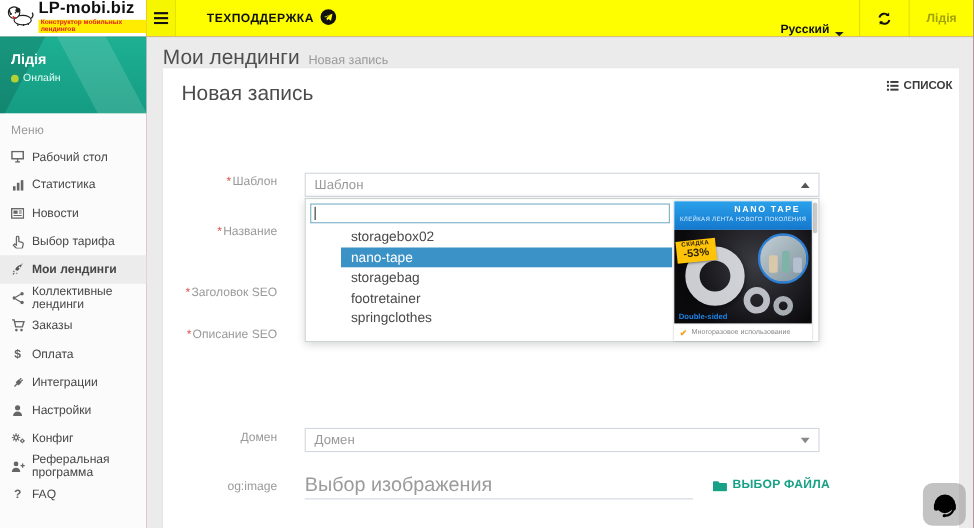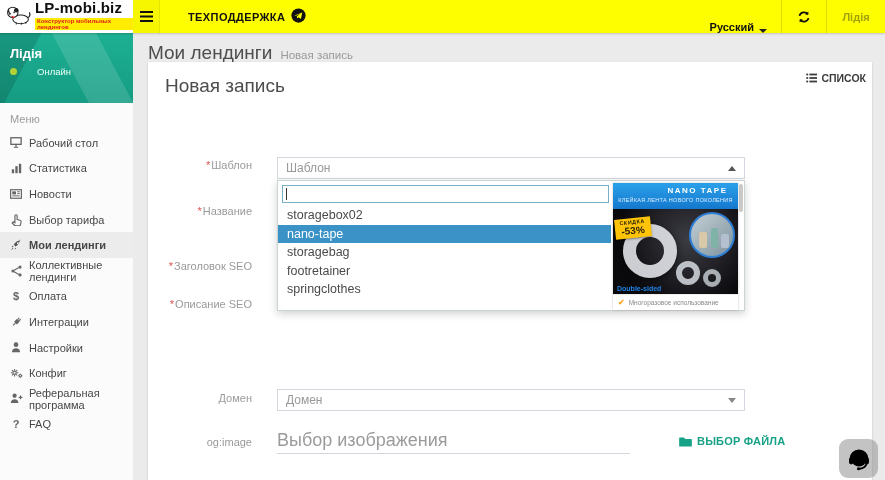--- a/index.html
+++ b/index.html
@@ -22,21 +22,21 @@
   .hdr-user { width:58px; display:flex; align-items:center; justify-content:center; font-size:11px; font-weight:bold; color:rgba(70,70,25,.5); cursor:pointer; }
 
   
   .sidebar { position:absolute; top:33px; left:0; width:133px; bottom:0; background:#fbfbfb; z-index:10; }
   .user-panel { height:70px; padding:13px 0 0 10px; color:#fff;
     background:
       linear-gradient(118deg, rgba(0,0,0,.14) 0%, rgba(0,0,0,.14) 24%, transparent 24.6%),
       linear-gradient(62deg, transparent 52%, rgba(255,255,255,.13) 52.5%, rgba(255,255,255,.13) 78%, transparent 78.5%),
       linear-gradient(180deg,#1db093,#159c82); }
   .u-name { font-size:13px; font-weight:bold; }
-  .u-status { margin-top:5px; display:flex; align-items:center; gap:20px; font-size:9.5px; color:#eafff8; }
+  .u-status { margin-top:5px; display:flex; align-items:center; gap:4px; font-size:9.5px; color:#eafff8; }
   .status-dot { width:7px; height:7px; border-radius:50%; background:#b2d235; }
   .menu-label { padding:10px 10px 5px; font-size:11px; color:#9a9a9a; }
   .menu-item { height:25.6px; display:flex; align-items:center; gap:6px; padding-left:9px; font-size:11px; color:#474747; cursor:pointer; }
   .menu-item.active { background:#ececec; font-weight:bold; }
   .mi-icon { width:14px; min-width:14px; display:flex; align-items:center; justify-content:center; color:#666; }
   .ticon { font-size:11px; font-weight:bold; color:#666; font-family:"Liberation Sans",sans-serif; }
   .mi-icon svg { display:block; }
 
   
   .main { position:absolute; left:133px; top:33px; right:0; bottom:0; background:#ebebeb; }
@@ -55,21 +55,21 @@
   .flabel { position:absolute; left:0; width:104px; text-align:right; font-size:11px; color:#9a9a9a; }
   .req { color:#d9534f; margin-right:1px; }
 
   .sel { position:absolute; left:129px; width:468px; height:22px; background:#fff; border:1px solid #d2d6de; display:flex; align-items:center; padding:0 8px; font-size:12px; color:#999; cursor:pointer; }
   .sel .caret-up { position:absolute; right:8px; width:0; height:0; border-left:4px solid transparent; border-right:4px solid transparent; border-bottom:5px solid #555; }
   .sel .caret-down { position:absolute; right:8px; width:0; height:0; border-left:4px solid transparent; border-right:4px solid transparent; border-top:5px solid #888; }
 
   .dropdown { position:absolute; left:129px; top:118px; width:468px; height:131px; background:#fff; border:1px solid #ccd3d3; box-shadow:0 3px 8px rgba(0,0,0,.18); z-index:6; }
   .dd-search { position:absolute; left:4px; top:4px; width:327px; height:18px; border:1px solid #79aec8; background:#fff; }
   .dd-cursor { position:absolute; left:3px; top:2px; width:1px; height:12px; background:#333; }
-  .dd-options { position:absolute; left:0; top:25px; width:333px; }
+  .dd-options { position:absolute; left:0; top:25px; width:333px;padding-left:32px; }
   .dd-option { height:18.6px; line-height:18.6px; padding-left:9px; font-size:12.5px; color:#4a4a4a; cursor:pointer; white-space:nowrap; }
   .dd-option.selected { background:#3a92c6; color:#fff; }
   .dd-thumb { position:absolute; right:1px; top:3px; width:4px; height:28px; border-radius:2px; background:#c9c9c9; }
 
   
   .preview { position:absolute; left:335px; top:2px; width:125px; height:127px; box-shadow:0 0 2px rgba(0,0,0,.25); }
   .pv-head { height:26px; background:linear-gradient(180deg,#2ba1ea,#1478cd); color:#fff; text-align:center; padding-top:3px; }
   .pv-title { font-size:8px; font-weight:bold; letter-spacing:1.5px;margin-left:44px; }
   .pv-sub { font-size:5.5px; color:#dceeff; letter-spacing:.3px; margin-top:2px; }
   .pv-body { position:relative; height:85px; background:radial-gradient(circle at 60% 35%, #3c3c44, #0a0a0d 75%); overflow:hidden; }
@@ -82,21 +82,21 @@
   .pv-inset { position:absolute; right:3px; top:3px; width:46px; height:46px; border-radius:50%; border:2px solid #2d7fd6; background:linear-gradient(135deg,#c3ced4,#7e939e); overflow:hidden; }
   .inset-a { position:absolute; left:8px; top:18px; width:8px; height:16px; border-radius:2px; background:#d9c9a8; }
   .inset-b { position:absolute; left:20px; top:14px; width:7px; height:20px; border-radius:2px; background:#7fb3a8; }
   .inset-c { position:absolute; left:30px; top:20px; width:8px; height:14px; border-radius:2px; background:#b4bfd0; }
   .pv-caption { position:absolute; left:4px; bottom:2px; font-size:7px; font-weight:bold; color:#1d83e8; }
   .pv-foot { height:16px; background:#fff; border-top:1px solid #eee; display:flex; align-items:center; gap:4px; padding-left:5px; }
   .pv-check { color:#f5a623; font-size:8px; font-weight:bold; }
   .pv-feature { font-size:6.5px; color:#8a8a8a; }
 
   .og-input { position:absolute; left:129px; top:366px; width:353px; height:26px; border-bottom:1px solid #d2d6de; display:flex; align-items:center; font-size:18px; color:#9b9b9b; cursor:text; }
-  .file-btn { position:absolute; left:500px; top:373px; display:flex; align-items:center; gap:5px; font-size:11px; font-weight:bold; color:#17a287; letter-spacing:.2px; cursor:pointer;margin-left:31px; }
+  .file-btn { position:absolute; left:500px; top:373px; display:flex; align-items:center; gap:5px; font-size:11px; font-weight:bold; color:#17a287; letter-spacing:.2px; cursor:pointer; }
 
   .support-widget { position:absolute; right:7px; bottom:2px; width:39px; height:39px; border-radius:9px; background:rgba(145,145,145,.55); display:flex; align-items:center; justify-content:center; cursor:pointer; z-index:30; }
 </style>
 </head>
 <body>
 
 <div class="app">
 
   <div class="top-header">
     <div class="logo-block">
@@ -221,20 +221,30 @@
               <circle cx="11.5" cy="2.5" r="2" fill="#666"></circle>
               <circle cx="2.5" cy="7.5" r="2" fill="#666"></circle>
               <circle cx="11.5" cy="12.5" r="2" fill="#666"></circle>
               <path d="M4 6.5 10 3M4 8.5l6 3.5" stroke="#666" stroke-width="1.4"></path>
             </svg>
           </span>
           <span class="mi-label">Коллективные лендинги</span>
         </div>
         <div class="menu-item">
           <span class="mi-icon">
+            <svg width="13" height="12" viewBox="0 0 16 15">
+              <path d="M1 1h2.4l1.8 8h7.6l1.8-6H4" fill="none" stroke="#666" stroke-width="1.6"></path>
+              <circle cx="6" cy="12.6" r="1.5" fill="#666"></circle>
+              <circle cx="11.8" cy="12.6" r="1.5" fill="#666"></circle>
+            </svg>
+          </span>
+          <span class="mi-label">Заказы</span>
+        </div>
+        <div class="menu-item">
+          <span class="mi-icon">
             <span class="ticon">$</span>
           </span>
           <span class="mi-label">Оплата</span>
         </div>
         <div class="menu-item">
           <span class="mi-icon">
             <svg width="11" height="12" viewBox="0 0 14 15">
               <g transform="rotate(45 7 7.5)">
                 <rect x="4.5" y="4" width="5" height="5.5" rx="1" fill="#666"></rect>
                 <path d="M5.8 4V1.2M8.2 4V1.2M7 9.5v4" stroke="#666" stroke-width="1.5"></path>

